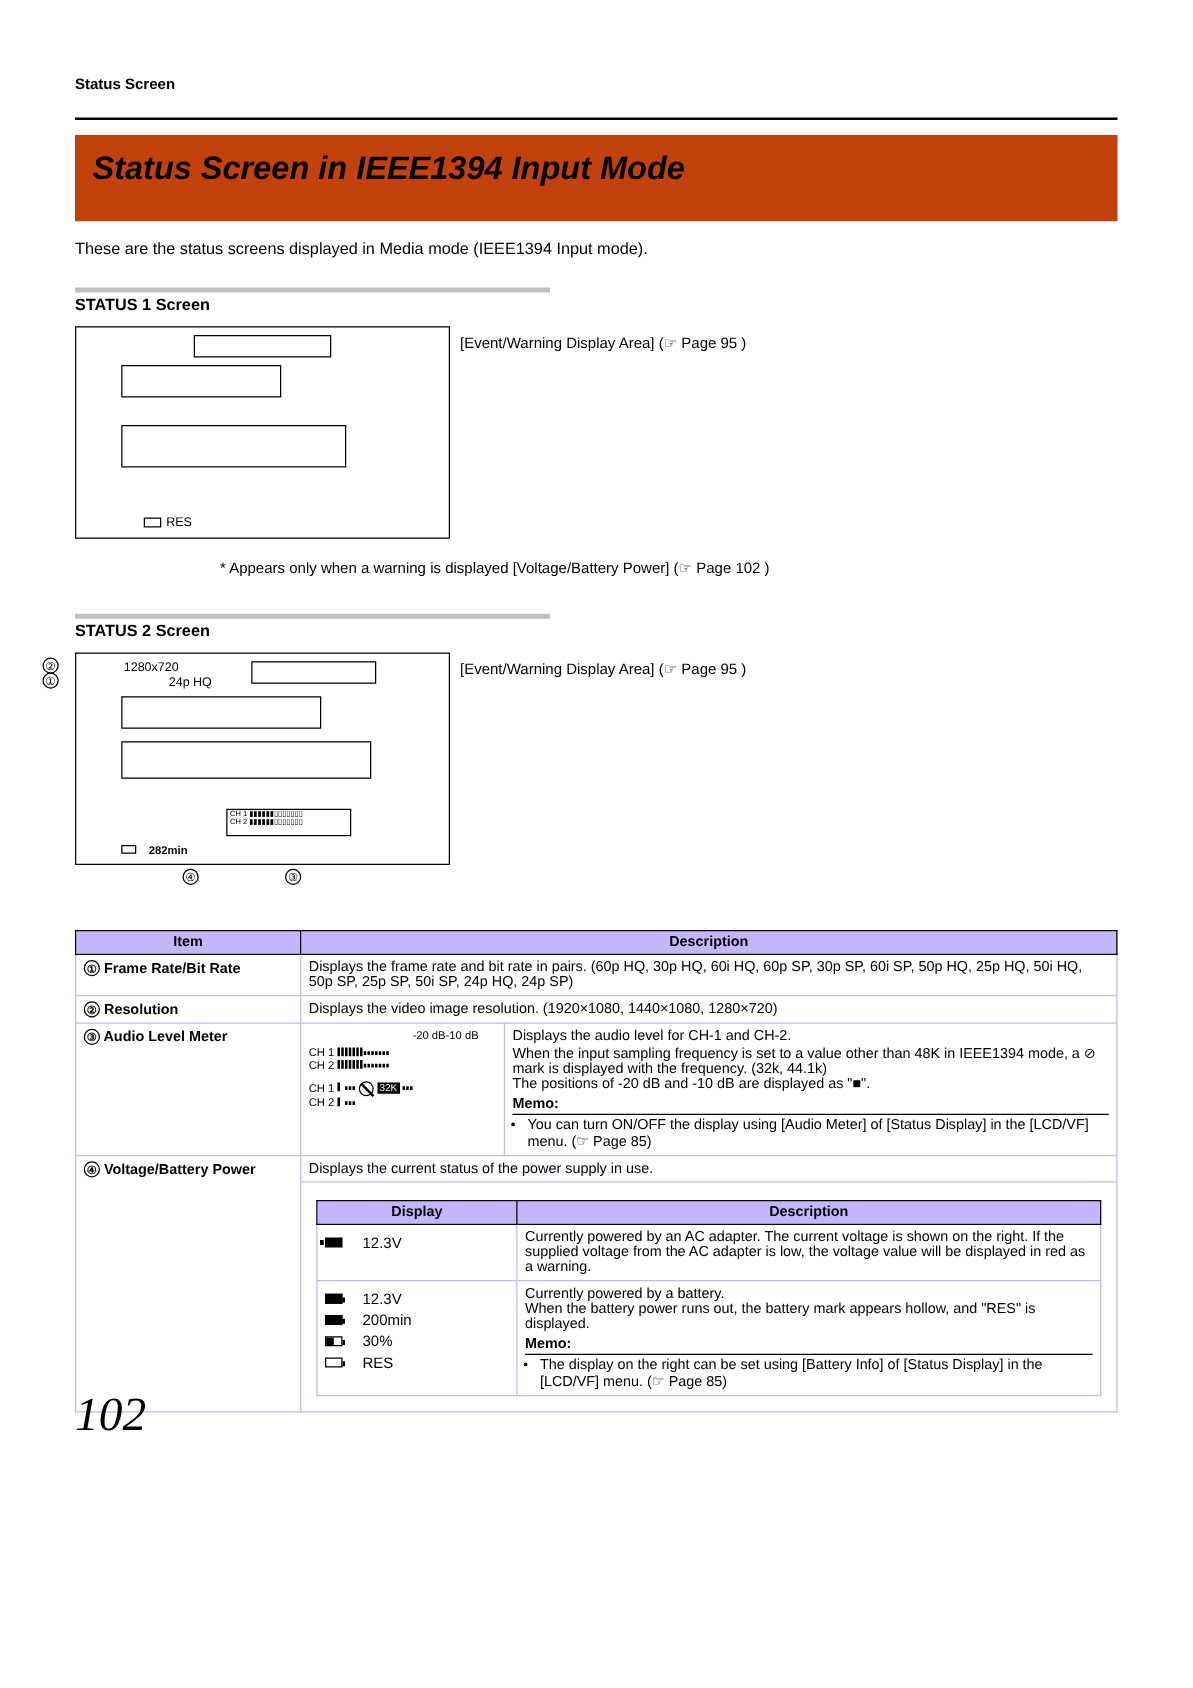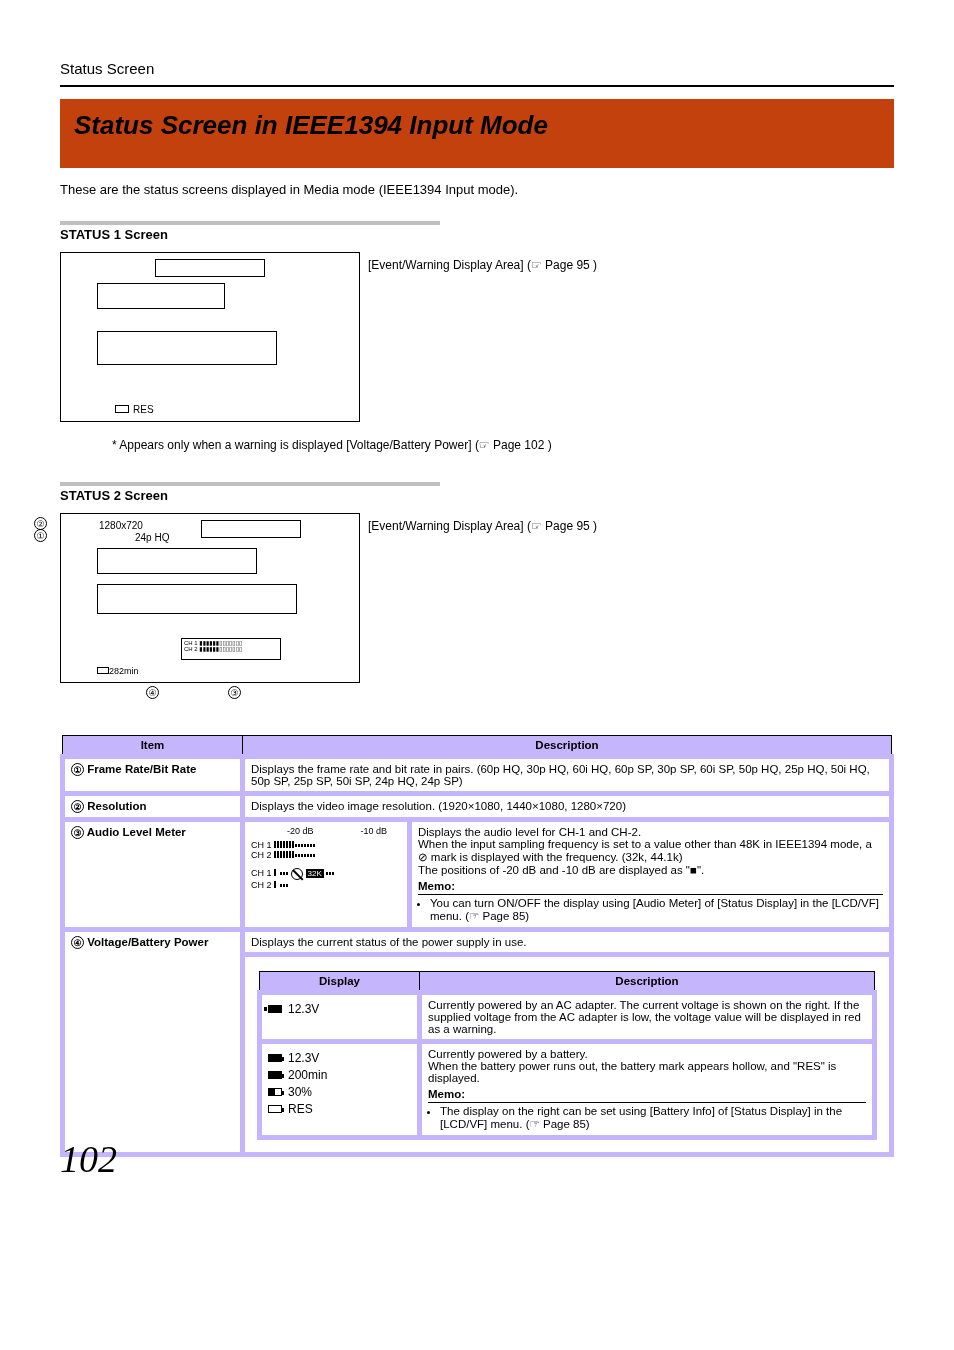--- a/index.html
+++ b/index.html
@@ -6,23 +6,23 @@
   body {
     font-family: Arial, Helvetica, sans-serif;
     margin: 0;
     padding: 60px 60px 40px 60px;
     width: 954px;
     background: #fff;
     color: #000;
     position: relative;
   }
   .header-section {
-    font-weight: normal;
-    font-size: 15px;
-    margin-bottom: 8px;
+    font-weight: bold;
+    font-size: 12px;
+    margin-bottom: 20px;
   }
   .header-rule {
     border: none;
     border-top: 2px solid #000;
     margin: 0 0 12px 0;
   }
   .main-title-block {
     background: #c2410c;
     padding: 10px 14px 26px 14px;
     margin-bottom: 14px;
@@ -57,21 +57,21 @@
   }
   .screen-box .inner-mid2 {
     position: absolute; left: 36px; top: 78px; width: 180px; height: 34px; border: 1px solid #000;
   }
   .res-bottom {
     position: absolute; left: 54px; bottom: 6px; font-size: 10px;
     display: flex; align-items: center; gap: 4px;
   }
   .res-bottom .box { width: 14px; height: 8px; border: 1px solid #000; display:inline-block; }
   .callout-line { font-size: 12px; margin-top: 6px; }
-  .footnote-star { font-size: 12px; margin: 2px 0 30px 52px; }
+  .footnote-star { font-size: 12px; margin: 2px 0 30px 116px; }
   .screen2 .label-left {
     position: absolute; font-size: 10px;
   }
   .label-left.l1 { left: 38px; top: 6px; text-align: right; }
   .label-left.l2 { left: 26px; top: 18px; margin-left: 48px; }
   .circ-num-left {
     position: absolute; font-size: 10px; left: -26px;
   }
   .circ-num-left.c1 { top: 16px; }
   .circ-num-left.c2 { top: 4px; }
@@ -83,62 +83,62 @@
   }
   .screen2 .b-mid2 {
     position: absolute; left: 36px; top: 70px; width: 200px; height: 30px; border: 1px solid #000;
   }
   .screen2 .meter-box {
     position: absolute; left: 120px; bottom: 22px; width: 100px; height: 22px;
     border: 1px solid #000; font-size: 6px; line-height: 1; padding: 1px 2px;
   }
   .screen2 .bot-line {
     position: absolute; left: 36px; bottom: 6px; font-size: 9px;
-    display: flex; align-items: center; gap: 0;
+    display: flex; align-items: center; gap: 10px; font-weight: bold;
   }
   .screen2 .batt-ic { width: 12px; height: 7px; border: 1px solid #000; display:inline-block; }
   .bot-markers {
     position: absolute; font-size: 10px;
   }
   table.desc {
     width: 100%; border-collapse: collapse; font-size: 11.5px;
   }
   table.desc th {
     background: #c4b5fd; border: 1px solid #000; padding: 3px 6px; font-weight: bold;
     text-align: center;
   }
   table.desc td {
-    border: 5px solid #c4b5fd; padding: 4px 6px; vertical-align: top; margin-top: 36px;
+    border: 1px solid #c4b5fd; padding: 4px 6px; vertical-align: top; margin-top: 36px;
   }
   table.desc td.item { width: 180px; font-weight: bold; }
   .inner-table { width: 100%; border-collapse: collapse; margin-top: 2px; }
   .inner-table th {
     background: #d9d9d9; border: 1px solid #000; padding: 2px 4px; font-size: 11.5px; text-align:center;
   }
   .inner-table td { border: 1px solid #000; padding: 4px 6px; font-size: 11.5px; vertical-align: top; }
   .memo-label { font-weight: bold; font-size: 11.5px; }
   .memo-rule { border: none; border-top: 1px solid #000; margin: 2px 0; }
   .bullet { margin: 0; padding-left: 12px; }
   .bullet li { margin: 0; }
   .page-num {
     font-size: 38px; font-style: italic; font-family: "Times New Roman", serif;
     position: absolute; bottom: 16px; left: 60px;
   }
   .meter-diag { position: relative; width: 150px; height: 72px; font-size: 9px; }
-  .meter-diag .top-lbls { position:absolute; top:0; left:36px; width:100px; display:flex; justify-content:space-between; }
+  .meter-diag .top-lbls { position:absolute; top:0; left:36px; width:100px; display:flex; justify-content:flex-end; }
   .meter-diag .row { position:absolute; left:0; }
   .meter-diag .row.r1 { top:14px; } .meter-diag .row.r2 { top:24px; }
   .meter-diag .row.r3 { top:42px; } .meter-diag .row.r4 { top:54px; }
   .meter-diag .bar { display:inline-block; vertical-align:middle; }
   .meter-diag .seg { display:inline-block; width:2px; height:7px; background:#000; margin-right:1px; }
   .meter-diag .segd { display:inline-block; width:2px; height:3px; background:#000; margin-right:1px; vertical-align:middle; }
   .meter-diag .ban { display:inline-block; width:12px; height:12px; border:1.5px solid #000; border-radius:50%; position:relative; vertical-align:middle; }
   .meter-diag .ban::after { content:""; position:absolute; width:14px; height:1.5px; background:#000; top:5px; left:-1px; transform:rotate(45deg); }
   .meter-diag .box32 { display:inline-block; background:#000; color:#fff; padding:0 2px; font-size:8px; vertical-align:middle; }
-  .disp-row { display:flex; align-items:center; gap:6px; margin:3px 0; font-size:12px; }
+  .disp-row { display:flex; align-items:center; gap:16px; margin:3px 0; font-size:12px; }
   .plug-ic { width:14px; height:8px; background:#000; display:inline-block; position:relative; }
   .plug-ic::before { content:""; position:absolute; left:-4px; top:2px; width:3px; height:4px; background:#000; }
   .batt-full { width:14px; height:8px; border:1.5px solid #000; display:inline-block; position:relative; background:#000; }
   .batt-full::before { content:""; position:absolute; right:-3px; top:2px; width:2px; height:4px; background:#000; }
   .batt-half { width:14px; height:8px; border:1.5px solid #000; display:inline-block; position:relative; }
   .batt-half::after { content:""; position:absolute; left:0; top:0; width:50%; height:100%; background:#000; }
   .batt-half::before { content:""; position:absolute; right:-3px; top:2px; width:2px; height:4px; background:#000; }
   .batt-empty { width:14px; height:8px; border:1.5px solid #000; display:inline-block; position:relative; }
   .batt-empty::before { content:""; position:absolute; right:-3px; top:2px; width:2px; height:4px; background:#000; }
   .circ { display:inline-block; border:1px solid #000; border-radius:50%; width:13px; height:13px; line-height:12px; text-align:center; font-size:9px; font-family: Arial; }

